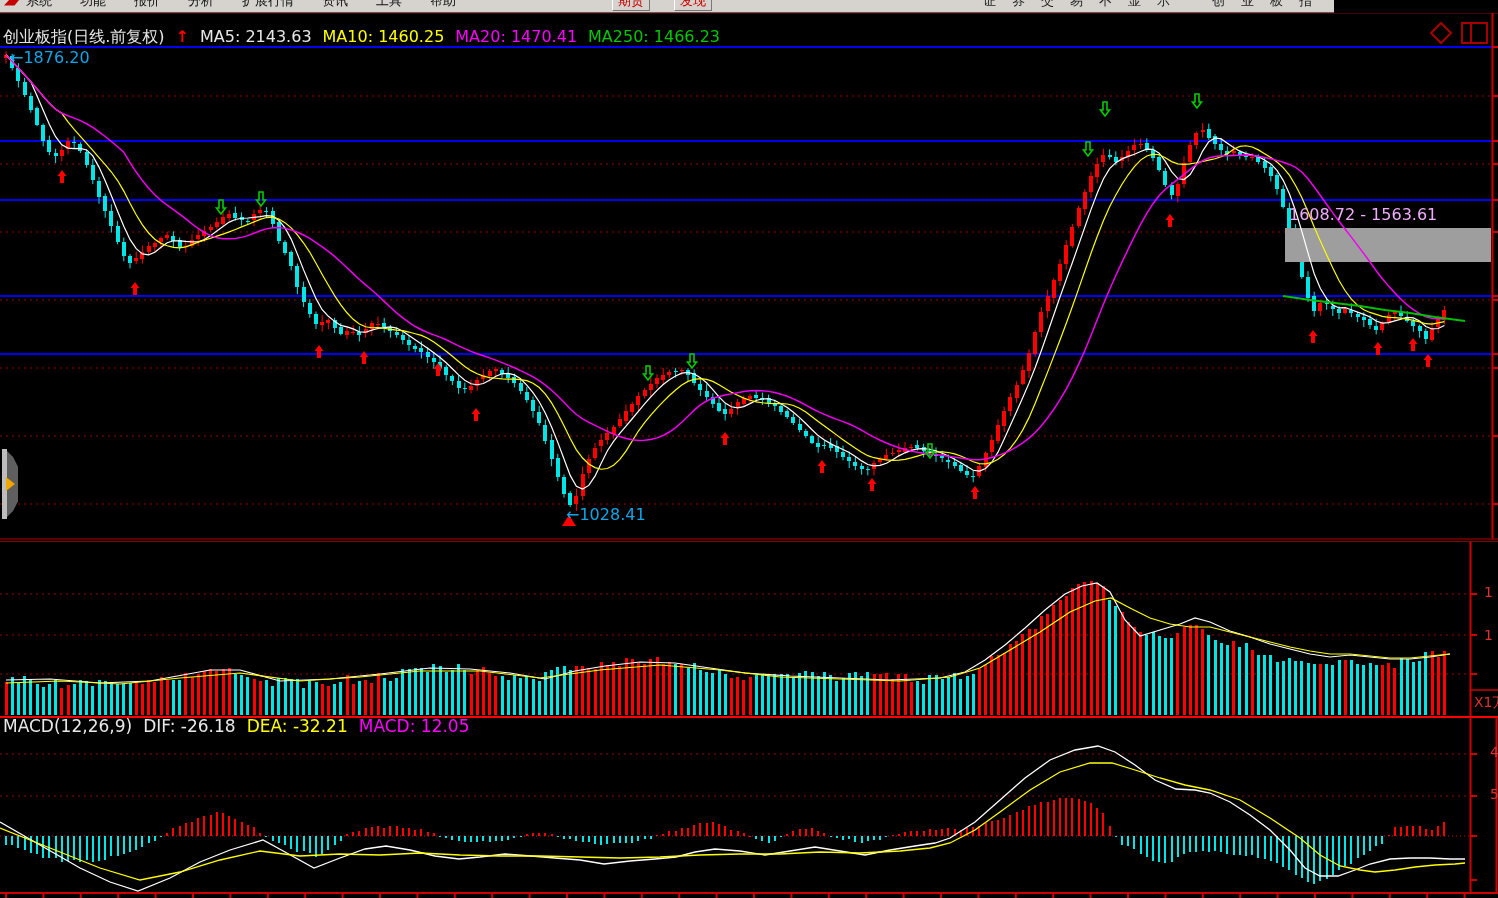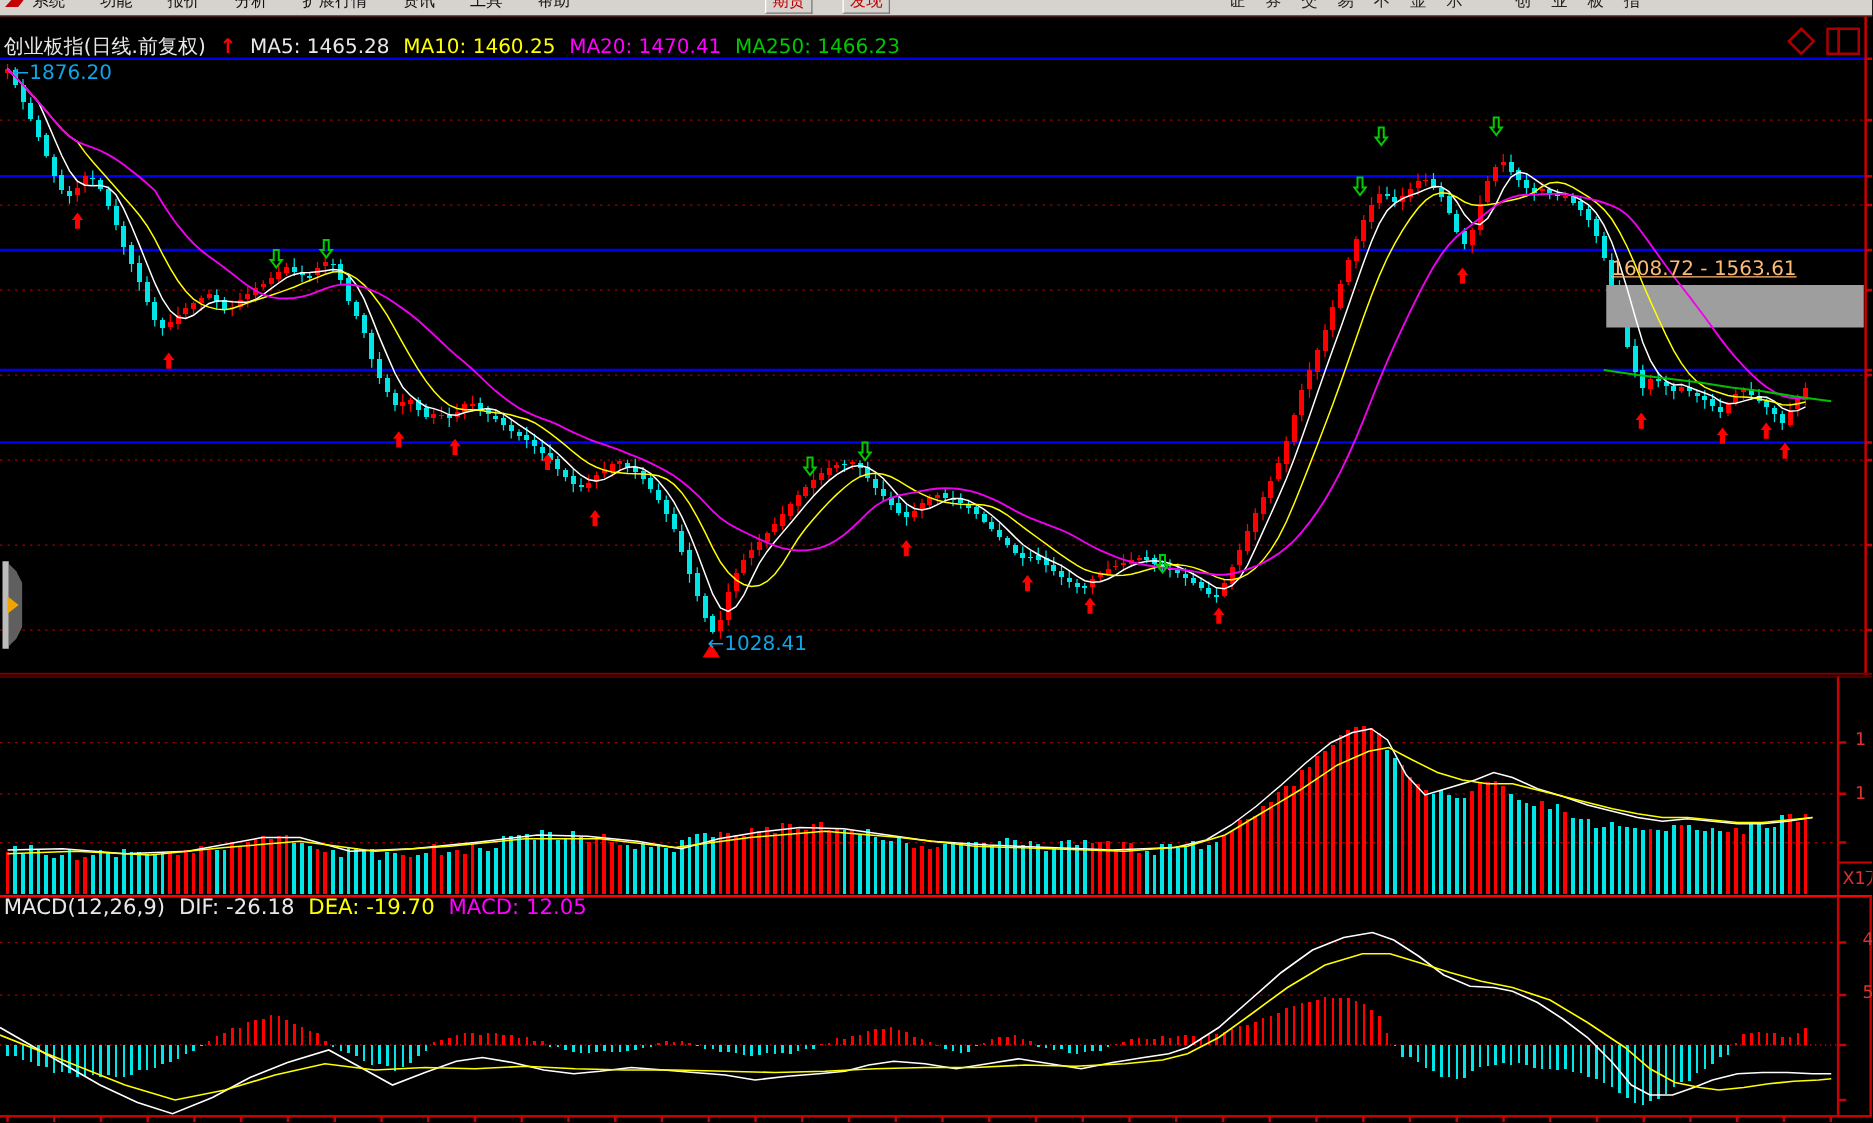--- a/index.html
+++ b/index.html
@@ -1,39 +1,39 @@
 <!DOCTYPE html>
 <html><head>
 <meta charset="utf-8">
 <style>
   html,body{margin:0;padding:0;background:#000;}
   #app{position:relative;width:1498px;height:898px;background:#000;overflow:hidden;
        font-family:"DejaVu Sans",sans-serif;}
   
-  .menubar{position:absolute;left:0;top:0;width:1498px;height:13px;background:#d6d3ce;
+  .menubar{position:absolute;left:0;top:0;width:1334px;height:13px;background:#d6d3ce;
            overflow:hidden;border-bottom:1px solid #5a5a5a;box-sizing:border-box;}
   .menurow{display:flex;align-items:center;height:26px;margin-top:-12px;font-size:13px;color:#111;white-space:nowrap;}
   .logo{width:15px;height:9px;margin:0 7px 0 4px;background:#c40000;clip-path:polygon(0 100%,55% 0,100% 40%,70% 100%);}
   .mitem{margin-right:28px;}
   .hotwrap{display:flex;margin-left:128px;gap:24px;}
   .hot{color:#c40000;padding:0 5px;border:1px solid;border-color:#fff #777 #777 #fff;}
   .status{position:absolute;left:983px;top:-12px;height:26px;display:flex;gap:26px;align-items:center;
           font-size:13px;letter-spacing:16px;color:#222;white-space:nowrap;}
   svg.layer{position:absolute;left:0;}
   
   .phead{position:absolute;display:flex;gap:11px;white-space:nowrap;z-index:5;}
   #mainHead{left:3px;top:27px;font-size:16px;}
   #volHead{left:3px;top:545px;font-size:15px;}
   #macdHead{left:3px;top:716px;font-size:17px;}
   .c-white{color:#e8e8e8}.c-yellow{color:#ffff00}.c-mag{color:#ff00ff}
   .c-green{color:#00c800}.c-red{color:#ff0000;font-weight:bold}
   .ann{position:absolute;color:#0ea5e9;font-size:16px;z-index:6;white-space:nowrap;}
   #annHigh{left:10px;top:48px;}
   #annLow{left:566px;top:505px;}
-  #rangeTip{left:1289px;top:205px;color:#fdba74;text-decoration:underline;}
+  #rangeTip{left:1289px;top:205px;color:#f0abfc;}
   .axlab{position:absolute;color:#e03030;font-size:14px;z-index:6;}
   #volLab0{left:1484px;top:584px;} #volLab1{left:1484px;top:627px;}
   #macdLab0{left:1490px;top:744px;} #macdLab1{left:1490px;top:786px;}
   .vol-scale{position:absolute;left:1474px;top:694px;color:#e03030;font-size:14px;z-index:6;white-space:nowrap;}
   .corner{position:absolute;left:1428px;top:20px;z-index:6;}
   
   .handle{position:absolute;left:0;top:449px;width:20px;height:70px;z-index:7;}
   .handle .strip{position:absolute;left:2px;top:0;width:5px;height:70px;background:#bdbdbd;}
   .handle .wedge{position:absolute;left:7px;top:2px;width:11px;height:66px;background:#5f5f5f;
                  clip-path:polygon(0 0,55% 9%,100% 24%,100% 76%,55% 91%,0 100%);}
@@ -1124,21 +1124,21 @@
       <line x1="1315.0000000000002" y1="180" x2="1315.0000000000002" y2="185" stroke="#cc0000" stroke-width="2"></line>
       <line x1="1352.4000000000003" y1="180" x2="1352.4000000000003" y2="185" stroke="#cc0000" stroke-width="2"></line>
       <line x1="1389.8000000000004" y1="180" x2="1389.8000000000004" y2="185" stroke="#cc0000" stroke-width="2"></line>
       <line x1="1427.2000000000005" y1="180" x2="1427.2000000000005" y2="185" stroke="#cc0000" stroke-width="2"></line>
       <line x1="1464.6000000000006" y1="180" x2="1464.6000000000006" y2="185" stroke="#cc0000" stroke-width="2"></line>
     </svg>
 
   <div id="mainHead" class="phead">
     <span class="c-white">创业板指(日线.前复权)</span>
     <span class="c-red">↑</span>
-    <span class="c-white">MA5: 1465.28</span>
+    <span class="c-white">MA5: 2143.63</span>
     <span class="c-yellow">MA10: 1460.25</span>
     <span class="c-mag">MA20: 1470.41</span>
     <span class="c-green">MA250: 1466.23</span>
   </div>
 
   <div id="annHigh" class="ann">←1876.20</div>
   <div id="annLow" class="ann">←1028.41</div>
   <div id="rangeTip" class="ann">1608.72 - 1563.61</div>
 
   <svg class="corner" width="64" height="28">
@@ -1153,19 +1153,19 @@
     <div class="arr"></div>
   </div>
 
   <span id="volLab0" class="axlab">1</span>
   <span id="volLab1" class="axlab">1</span>
   <div class="vol-scale">X1万</div>
 
   <div id="macdHead" class="phead">
     <span class="c-white">MACD(12,26,9)</span>
     <span class="c-white">DIF: -26.18</span>
-    <span class="c-yellow">DEA: -19.70</span>
+    <span class="c-yellow">DEA: -32.21</span>
     <span class="c-mag">MACD: 12.05</span>
   </div>
   <span id="macdLab0" class="axlab">4</span>
   <span id="macdLab1" class="axlab">5</span>
 
 </div>
 
 </body></html>

